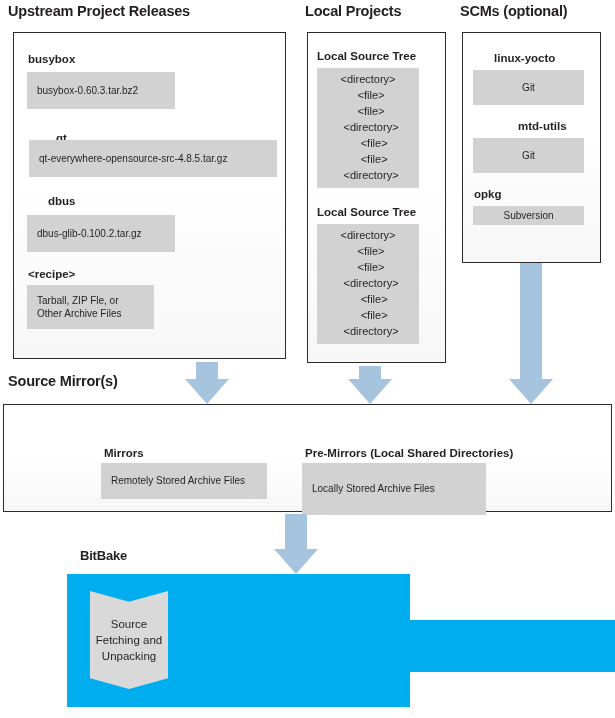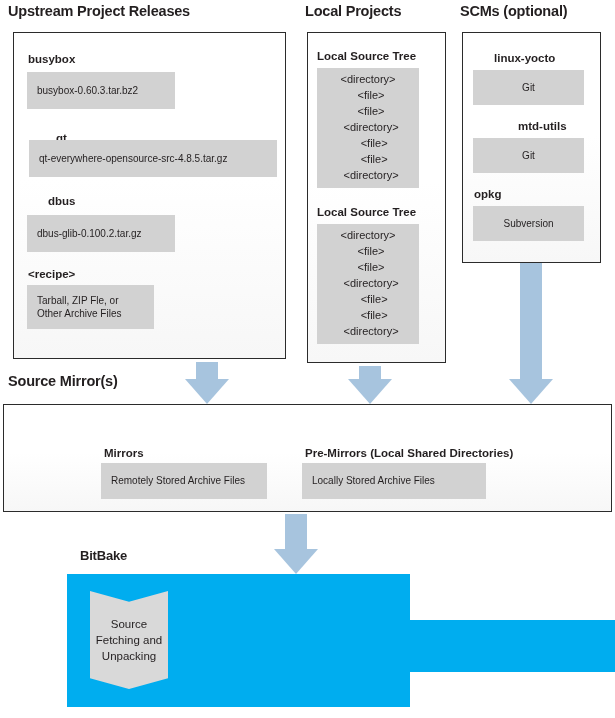--- a/index.html
+++ b/index.html
@@ -208,21 +208,21 @@
   <div class="grey-box center" style="left:473px; top:70px; width:111px; height:35px;">
     <span class="inner">Git</span>
   </div>
 
   <div class="item-label" style="left:474px; top:120px;margin-left:44px;">mtd-utils</div>
   <div class="grey-box center" style="left:473px; top:138px; width:111px; height:35px;">
     <span class="inner">Git</span>
   </div>
 
   <div class="item-label" style="left:474px; top:188px;">opkg</div>
-  <div class="grey-box center" style="left:473px; top:206px; width:111px; height:35px;">
+  <div class="grey-box center" style="left:473px; top:206px; width:111px; height:19px;">
     <span class="inner">Subversion</span>
   </div>
 
   <div class="arrow" style="left:178px; top:362px; width:58px; height:42px;">
     <div class="shaft" style="width:22px; height:18px;"></div>
     <div class="head"></div>
   </div>
 
   <div class="arrow" style="left:341px; top:366px; width:58px; height:38px;">
     <div class="shaft" style="width:22px; height:14px;"></div>
@@ -236,21 +236,21 @@
 
   <div class="panel" style="left:3px; top:404px; width:609px; height:108px;">
   </div>
 
   <div class="item-label" style="left:104px; top:447px;">Mirrors</div>
   <div class="grey-box" style="left:101px; top:463px; width:166px; height:36px;">
     <span class="inner">Remotely Stored Archive Files</span>
   </div>
 
   <div class="item-label" style="left:305px; top:447px;">Pre-Mirrors (Local Shared Directories)</div>
-  <div class="grey-box" style="left:302px; top:463px; width:184px; height:36px;">
+  <div class="grey-box" style="left:302px; top:463px; width:184px; height:52px;">
     <span class="inner">Locally Stored Archive Files</span>
   </div>
 
   <div class="arrow" style="left:267px; top:514px; width:58px; height:60px;">
     <div class="shaft" style="width:22px; height:36px;"></div>
     <div class="head"></div>
   </div>
 
   <div class="bb-main" style="left:67px; top:574px; width:343px; height:133px;"></div>
   <div class="bb-arm" style="left:408px; top:620px; width:207px; height:52px;"></div>

